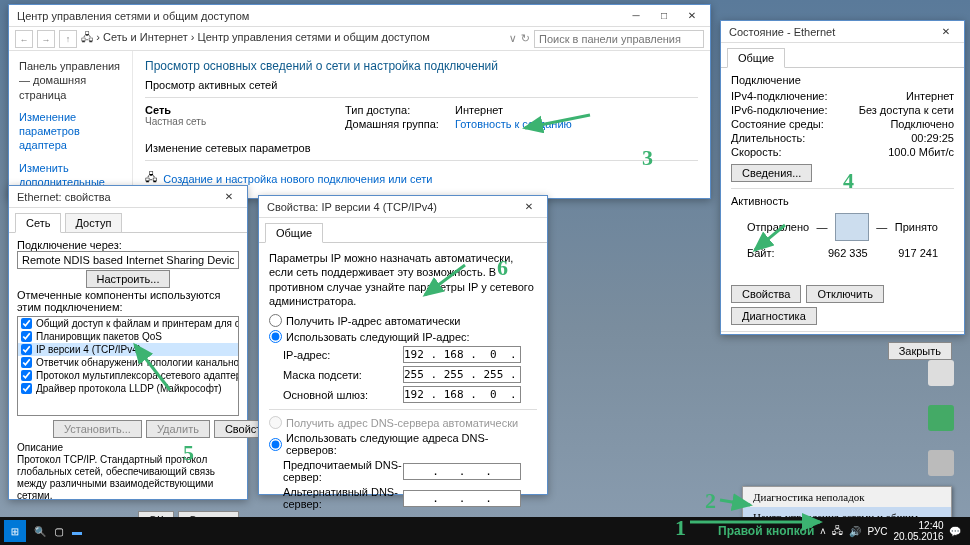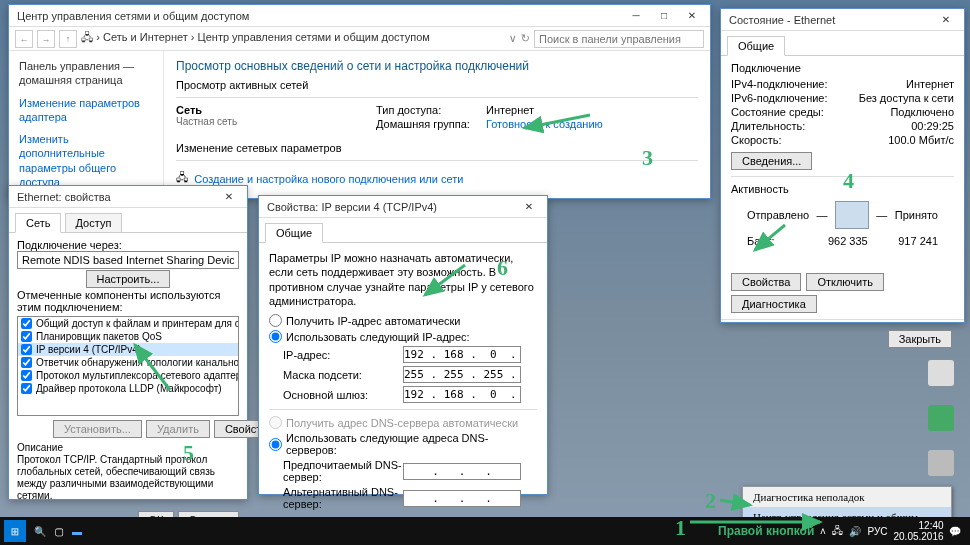--- a/index.html
+++ b/index.html
@@ -13,38 +13,38 @@
 .titlebar .ctrl { width: 28px; height: 20px; display: flex; align-items: center; justify-content: center; font-size: 10px; color: #333; }
 
 
 #w1 { left: 8px; top: 4px; width: 703px; height: 195px; }
 #w1 .toolbar { height: 24px; display: flex; align-items: center; gap: 4px; padding: 0 6px; border-bottom: 1px solid #e0e0e0; font-size: 11px; }
 #w1 .nav-arrow { width: 18px; height: 18px; border: 1px solid #ccc; display: flex; align-items: center; justify-content: center; font-size: 9px; color: #888; }
 #w1 .breadcrumb { flex: 1; color: #333; }
 #w1 .breadcrumb a { color: #333; text-decoration: none; }
 #w1 .searchbox { width: 170px; height: 18px; border: 1px solid #ccc; padding: 0 4px; font-size: 11px; color: #999; }
 #w1 .body { display: flex; height: calc(100% - 46px); }
-#w1 .sidebar { width: 155px; padding: 8px 10px; border-right: 1px solid #e8e8e8; }
+#w1 .sidebar { width: 124px; padding: 8px 10px; border-right: 1px solid #e8e8e8; }
 #w1 .sidebar a { display: block; color: #0066cc; font-size: 11px; margin-bottom: 8px; line-height: 1.3; text-decoration: none; }
 #w1 .main { flex: 1; padding: 8px 12px; }
 #w1 .main h2 { font-size: 12px; color: #0e5a8c; font-weight: normal; margin-bottom: 6px; }
 #w1 .subhead { font-size: 11px; margin: 6px 0 4px; }
 #w1 .netrow { display: flex; }
 #w1 .netinfo { width: 200px; }
 #w1 .netinfo .n1 { font-size: 11px; font-weight: bold; }
 #w1 .netinfo .n2 { font-size: 10px; color: #666; }
 #w1 .netdetail { font-size: 11px; }
 #w1 .netdetail .row { display: flex; margin-bottom: 2px; }
 #w1 .netdetail .lbl { width: 110px; }
 #w1 .netdetail a { color: #0066cc; text-decoration: none; }
 #w1 .linkline { margin-top: 8px; display: flex; align-items: center; gap: 6px; }
 #w1 .linkline a { color: #0066cc; text-decoration: none; font-size: 11px; }
 
 
-#w2 { left: 720px; top: 8px; width: 245px; height: 315px; }
+#w2 { left: 720px; top: 20px; width: 245px; height: 315px; }
 #w2 .tabbar { padding: 4px 6px 0; border-bottom: 1px solid #ccc; }
 #w2 .tab { display: inline-block; padding: 3px 10px; border: 1px solid #ccc; border-bottom: 1px solid #fff; background: #fff; font-size: 11px; position: relative; top: 1px; }
 #w2 .section { padding: 6px 10px; }
 #w2 .grouptitle { font-size: 11px; margin-bottom: 4px; }
 #w2 .kv { display: flex; justify-content: space-between; font-size: 11px; margin-bottom: 2px; }
 #w2 .btn { display: inline-block; padding: 2px 10px; border: 1px solid #888; background: #e8e8e8; font-size: 11px; margin: 4px 2px 0 0; }
 #w2 .activity { display: flex; justify-content: space-between; align-items: center; margin: 6px 16px; font-size: 11px; }
 #w2 .moni { width: 34px; height: 28px; background: #cde; border: 1px solid #89a; }
 #w2 .footer { text-align: right; padding: 6px 10px; border-top: 1px solid #ddd; }
 

